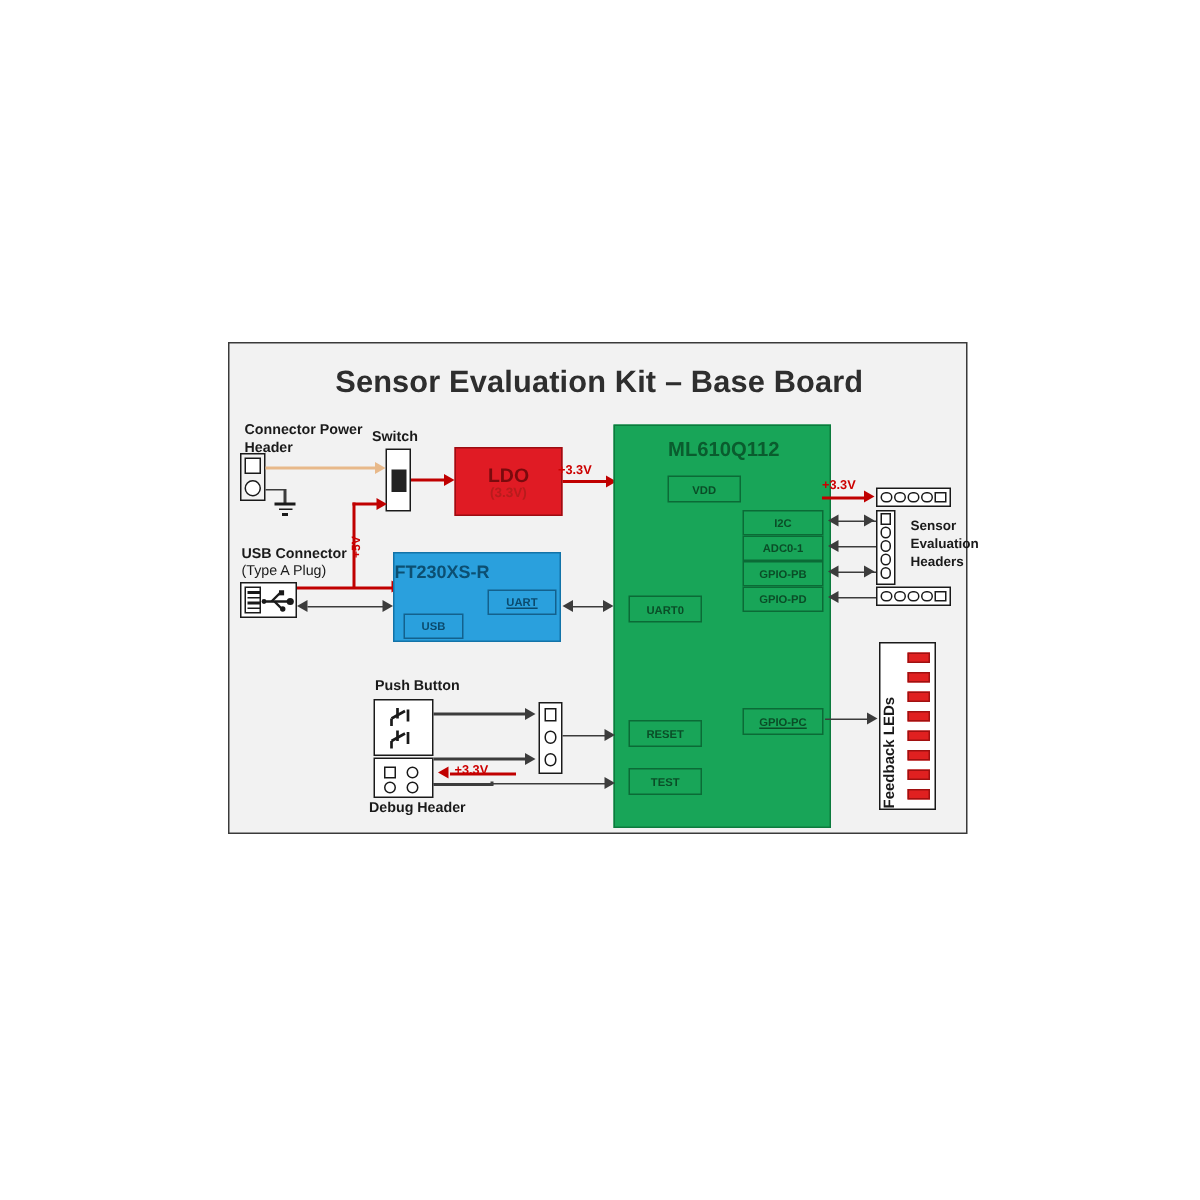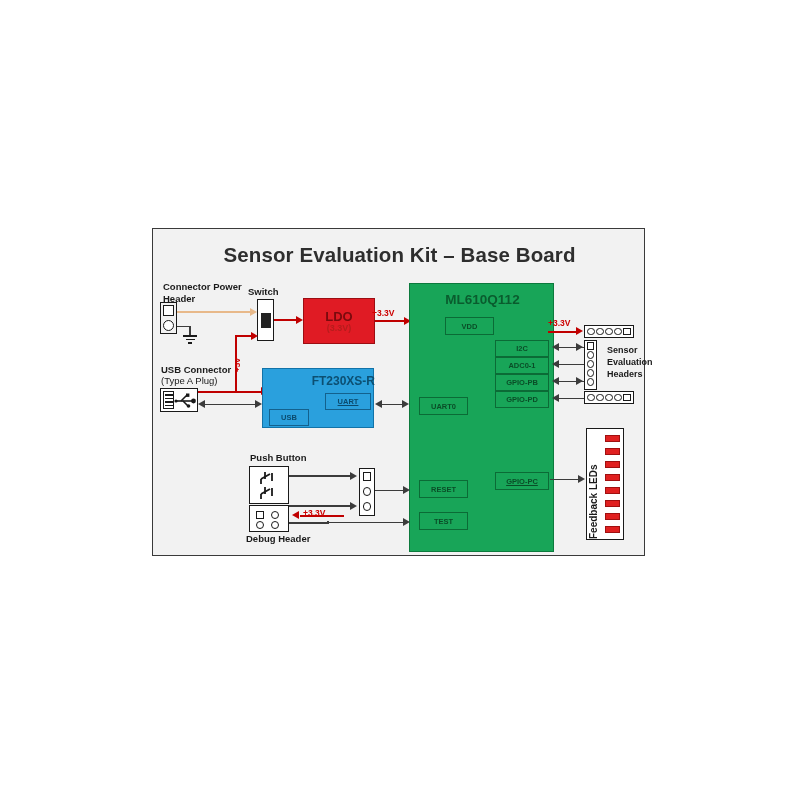--- a/index.html
+++ b/index.html
@@ -47,21 +47,21 @@
     background:#e01b24;border:1px solid #9c0d12;
     display:flex;flex-direction:column;align-items:center;justify-content:center;
   }
   .ldo .t1{font-size:13px;font-weight:bold;color:#7a0a0d;line-height:13px;}
   .ldo .t2{font-size:9px;font-weight:bold;color:#b71c1c;line-height:10px;}
 
   .ft{
     left:262px;top:368px;width:112px;height:60px;
     background:#2aa0dd;border:1px solid #1273a8;
   }
-  .ft .name{position:absolute;left:0;top:5px;width:112px;text-align:right;font-size:12px;font-weight:bold;color:#0c4f72;}
+  .ft .name{position:absolute;left:0;top:5px;width:112px;text-align:left;font-size:12px;font-weight:bold;color:#0c4f72;}
   .port-blue{
     position:absolute;background:#2aa0dd;border:1px solid #13618d;
     font-size:7.5px;font-weight:bold;color:#0b4a6d;text-align:center;
     display:flex;align-items:center;justify-content:center;
   }
 
   .mcu{
     left:409px;top:283px;width:145px;height:269px;
     background:#18a558;border:1px solid #0c7a3d;
   }

